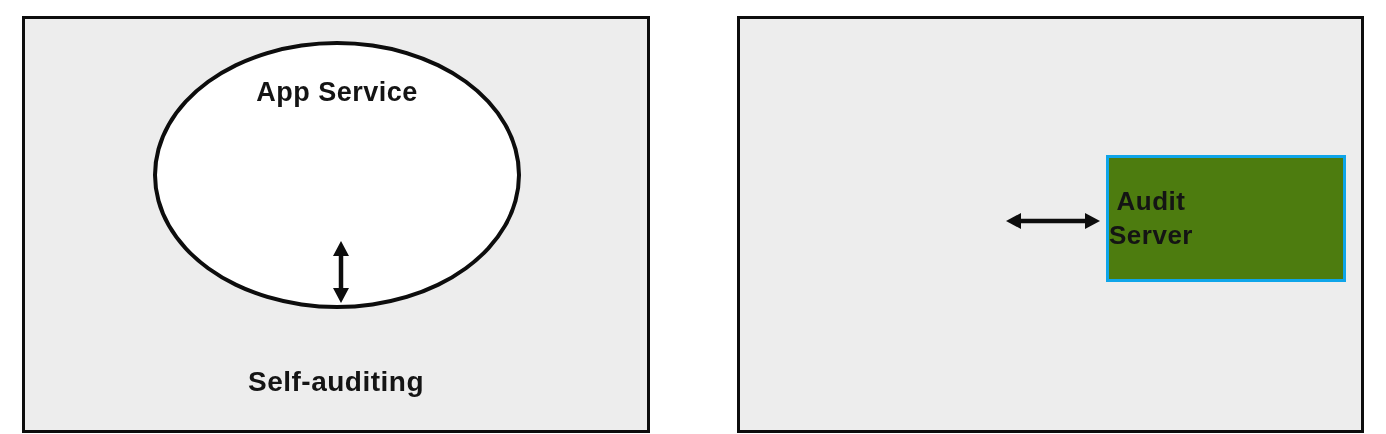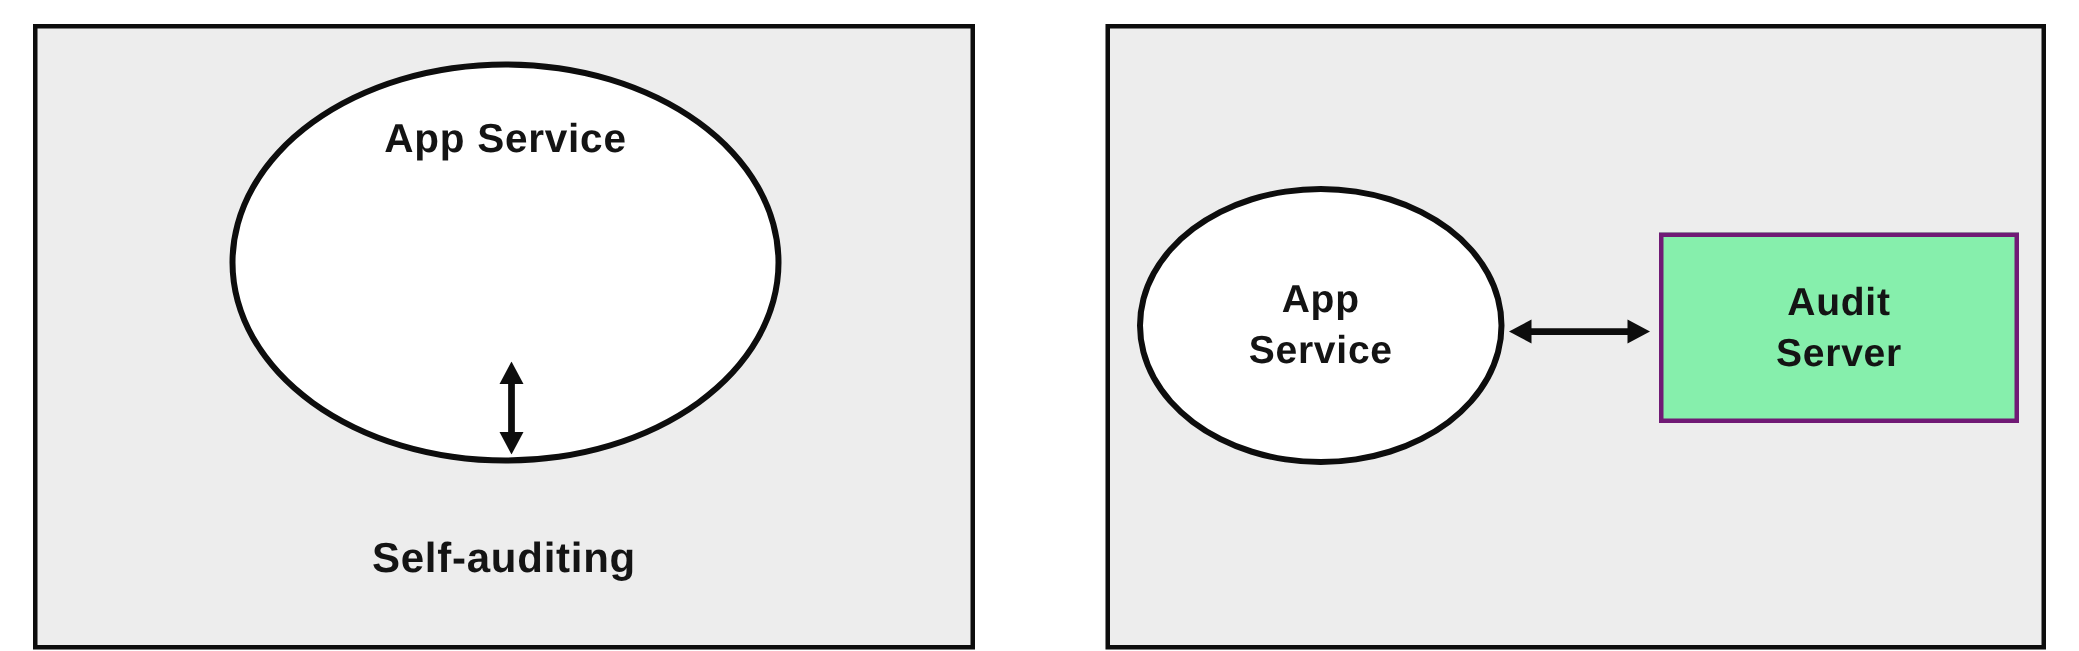--- a/index.html
+++ b/index.html
@@ -72,35 +72,34 @@
     border: 2px solid #1a1a1a;
     box-sizing: border-box;
     display: flex;
     align-items: center;
     justify-content: center;
   }
   .server-box {
     position: absolute;
     left: 366px; top: 136px;
     width: 240px; height: 127px;
-    background: #86efac;
-    border: 3px solid #701a75;
+    background: #4d7c0f;
+    border: 3px solid #0ea5e9;
     box-sizing: border-box;
     display: flex;
     align-items: center;
-    justify-content: center;
   }
 
   .arrow-svg { position: absolute; }
   .arrow-svg.vertical   { left: 302px; top: 222px; }
   .arrow-svg.horizontal { left: 266px; top: 188px; }
 
   .caption {
     position: absolute;
-    left: 0; top: 337px;
+    left: 0; top: 347px;
     width: 100%;
     text-align: center;
     font-size: 28px;
     font-weight: 600;
     letter-spacing: 0.5px;
   }
 </style>
 </head>
 <body>
 
@@ -117,24 +116,20 @@
       <line x1="14" y1="11" x2="14" y2="51" stroke="#0d0d0d" stroke-width="4.5"></line>
       <polygon points="14,0 22,15 6,15" fill="#0d0d0d"></polygon>
       <polygon points="14,62 22,47 6,47" fill="#0d0d0d"></polygon>
     </svg>
 
     <div class="caption">Self-auditing</div>
   </div>
 
   <div class="panel right">
 
-    <div class="ellipse small">
-      <span class="shape-label">App
-Service</span>
-    </div>
 
     <svg class="arrow-svg horizontal" width="94" height="28" viewBox="0 0 94 28">
       <line x1="11" y1="14" x2="83" y2="14" stroke="#0d0d0d" stroke-width="4.5"></line>
       <polygon points="0,14 15,6 15,22" fill="#0d0d0d"></polygon>
       <polygon points="94,14 79,6 79,22" fill="#0d0d0d"></polygon>
     </svg>
 
     <div class="server-box">
       <span class="shape-label">Audit
 Server</span>

